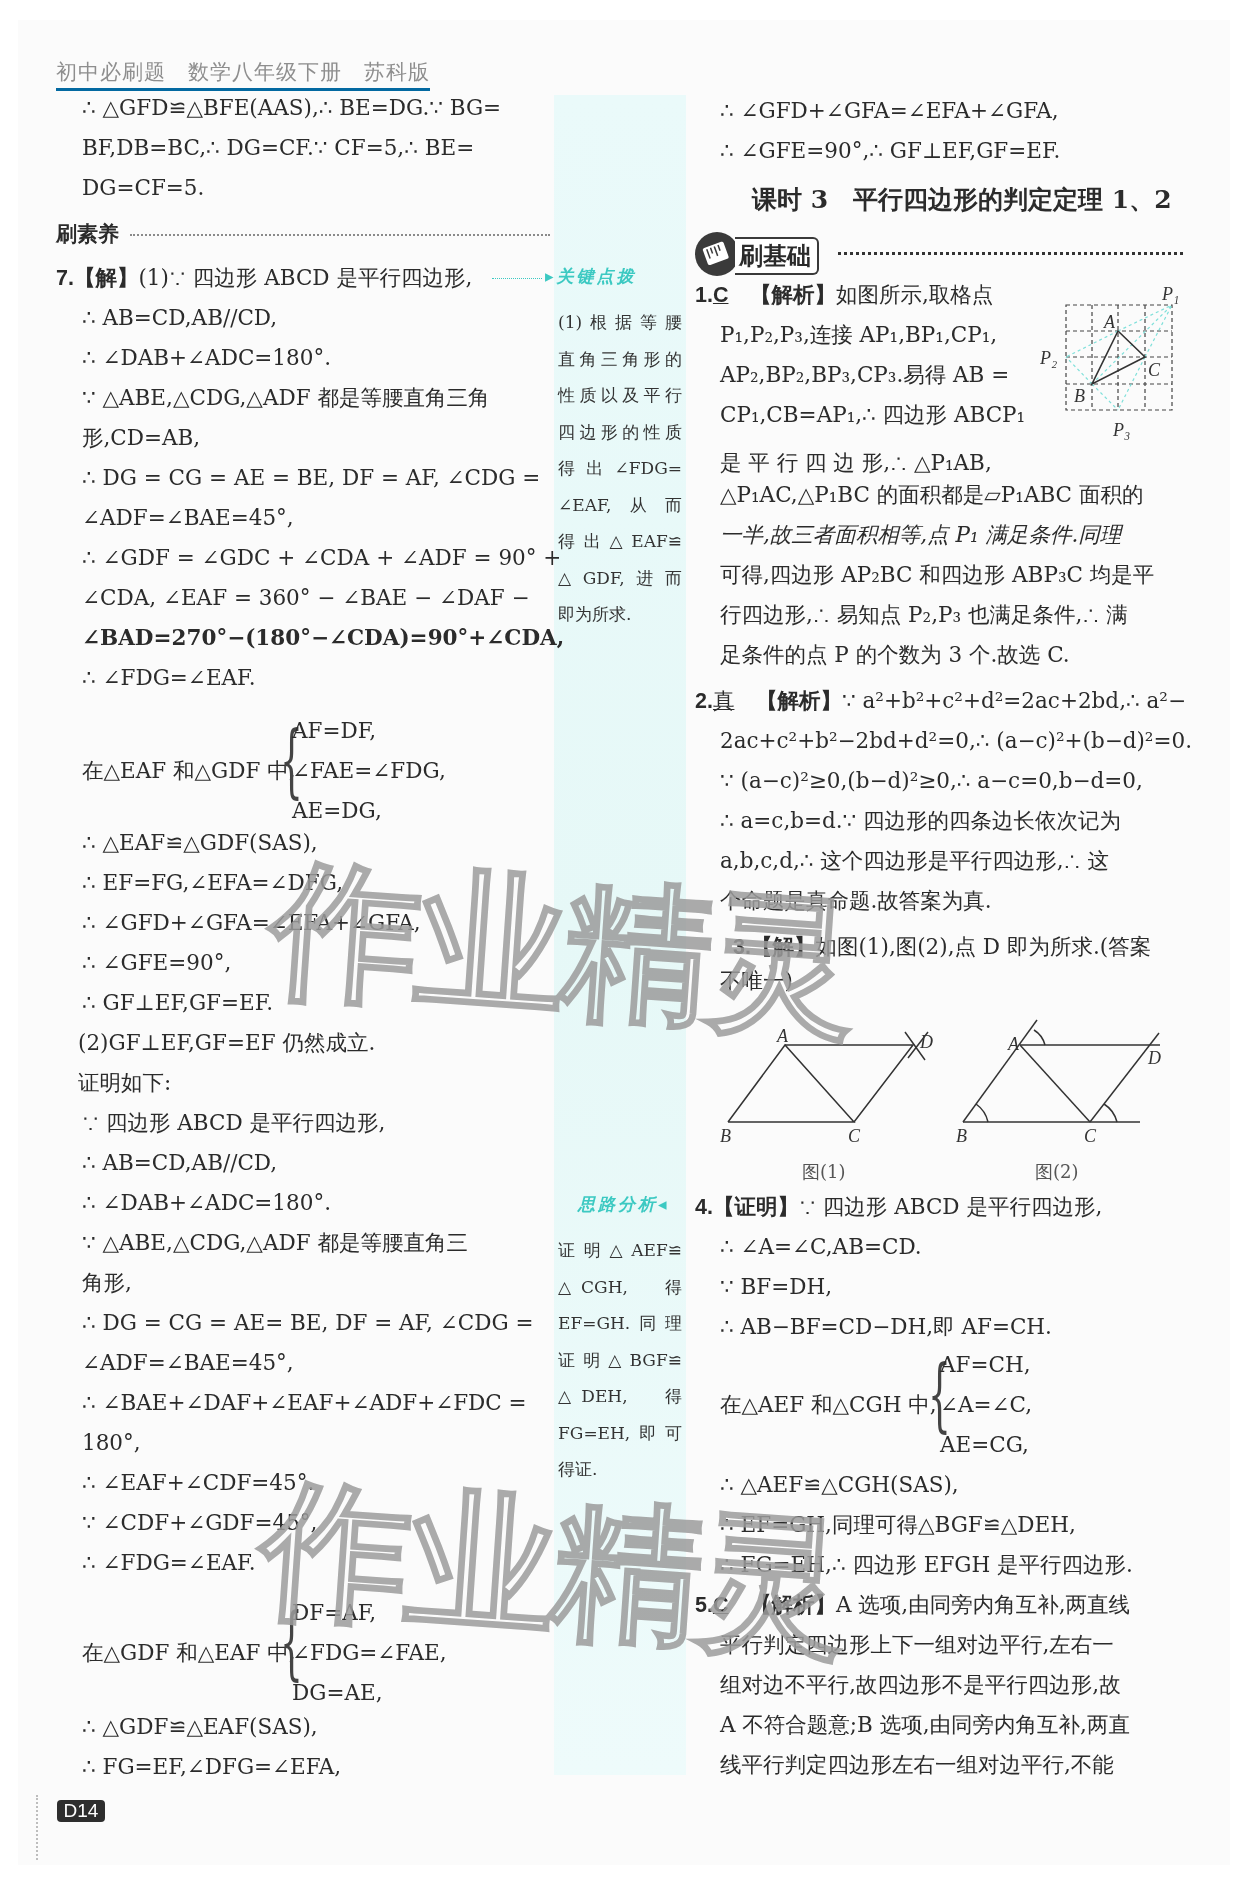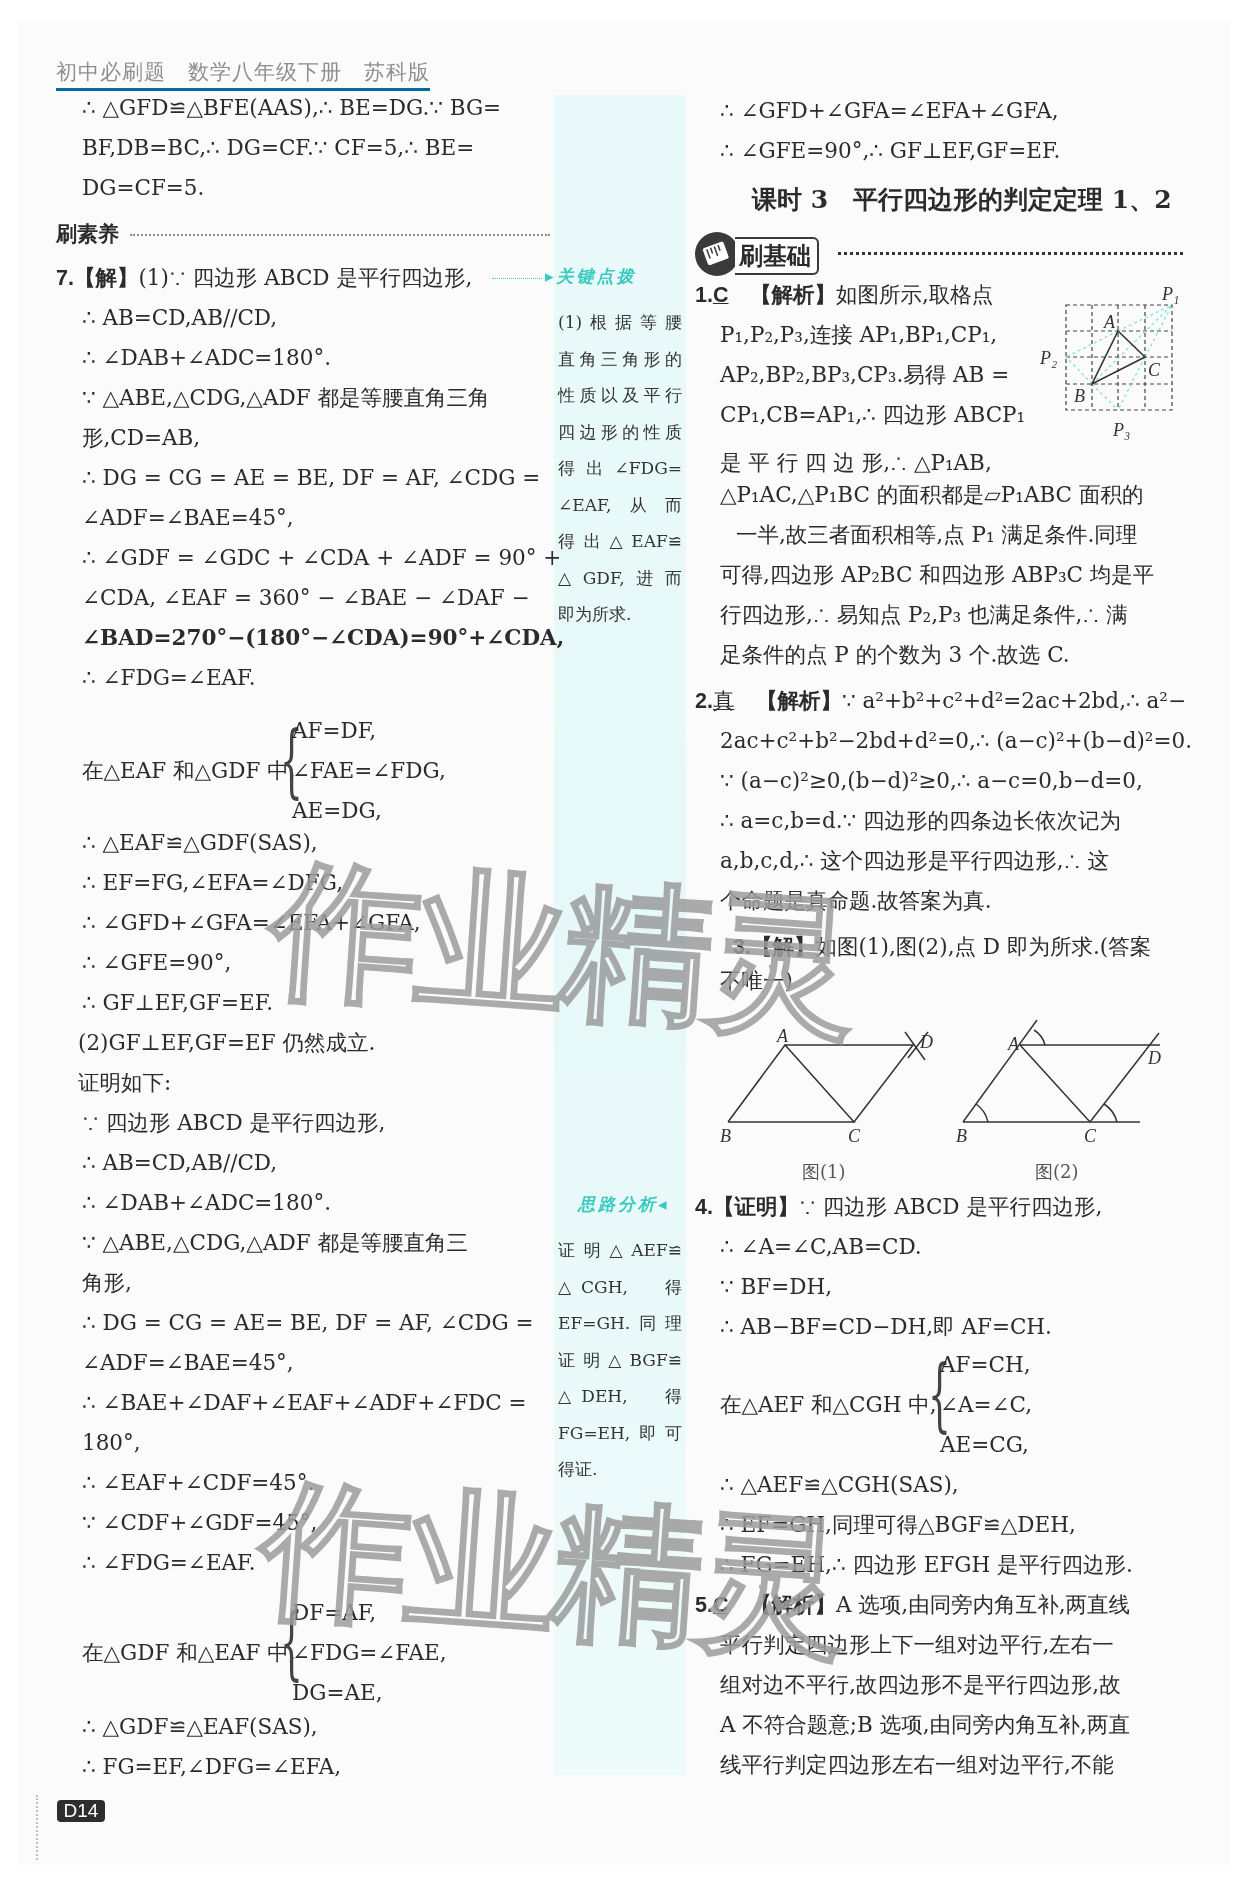--- a/index.html
+++ b/index.html
@@ -138,21 +138,21 @@
 <div class="badge-box">刷基础</div>
 <div class="dots dark" style="left:838px;top:252px;width:345px"></div>
 
 <div id="rp">
     <div class="ln" style="left: 695px; top: 282px;"><span class="num">1.</span><span class="num ans">C</span>　<span class="num">【解析】</span><span>如图所示,取格点</span></div>
     <div class="ln" style="left: 720px; top: 322px;">P₁,P₂,P₃,连接 AP₁,BP₁,CP₁,</div>
     <div class="ln" style="left: 720px; top: 362px;">AP₂,BP₂,BP₃,CP₃.易得 AB =</div>
     <div class="ln" style="left: 720px; top: 402px;">CP₁,CB=AP₁,∴ 四边形 ABCP₁</div>
     <div class="ln" style="left: 720px; top: 442px; margin-top: 8px;">是 平 行 四 边 形,∴ △P₁AB,</div>
     <div class="ln" style="left: 720px; top: 482px;">△P₁AC,△P₁BC 的面积都是▱P₁ABC 面积的</div>
-    <div class="ln" style="left: 736px; top: 522px;">一半,故三者面积相等,点 P₁ 满足条件.同理</div>
+    <div class="ln" style="left: 720px; top: 522px; font-style: italic;">一半,故三者面积相等,点 P₁ 满足条件.同理</div>
     <div class="ln" style="left: 720px; top: 562px;">可得,四边形 AP₂BC 和四边形 ABP₃C 均是平</div>
     <div class="ln" style="left: 720px; top: 602px;">行四边形,∴ 易知点 P₂,P₃ 也满足条件,∴ 满</div>
     <div class="ln" style="left: 720px; top: 642px;">足条件的点 P 的个数为 3 个.故选 C.</div>
     <div class="ln" style="left: 695px; top: 688px;"><span class="num">2.</span><span class="ans">真</span>　<span class="num">【解析】</span><span>∵ a²+b²+c²+d²=2ac+2bd,∴ a²−</span></div>
     <div class="ln" style="left: 720px; top: 728px;">2ac+c²+b²−2bd+d²=0,∴ (a−c)²+(b−d)²=0.</div>
     <div class="ln" style="left: 720px; top: 768px;">∵ (a−c)²≥0,(b−d)²≥0,∴ a−c=0,b−d=0,</div>
     <div class="ln" style="left: 720px; top: 808px;">∴ a=c,b=d.∵ 四边形的四条边长依次记为</div>
     <div class="ln" style="left: 720px; top: 848px;">a,b,c,d,∴ 这个四边形是平行四边形,∴ 这</div>
     <div class="ln" style="left: 720px; top: 888px;">个命题是真命题.故答案为真.</div>
     <div class="ln" style="left: 695px; top: 934px; margin-left: 38px;"><span class="num">3.</span><span class="num">【解】</span><span>如图(1),图(2),点 D 即为所求.(答案</span></div>

